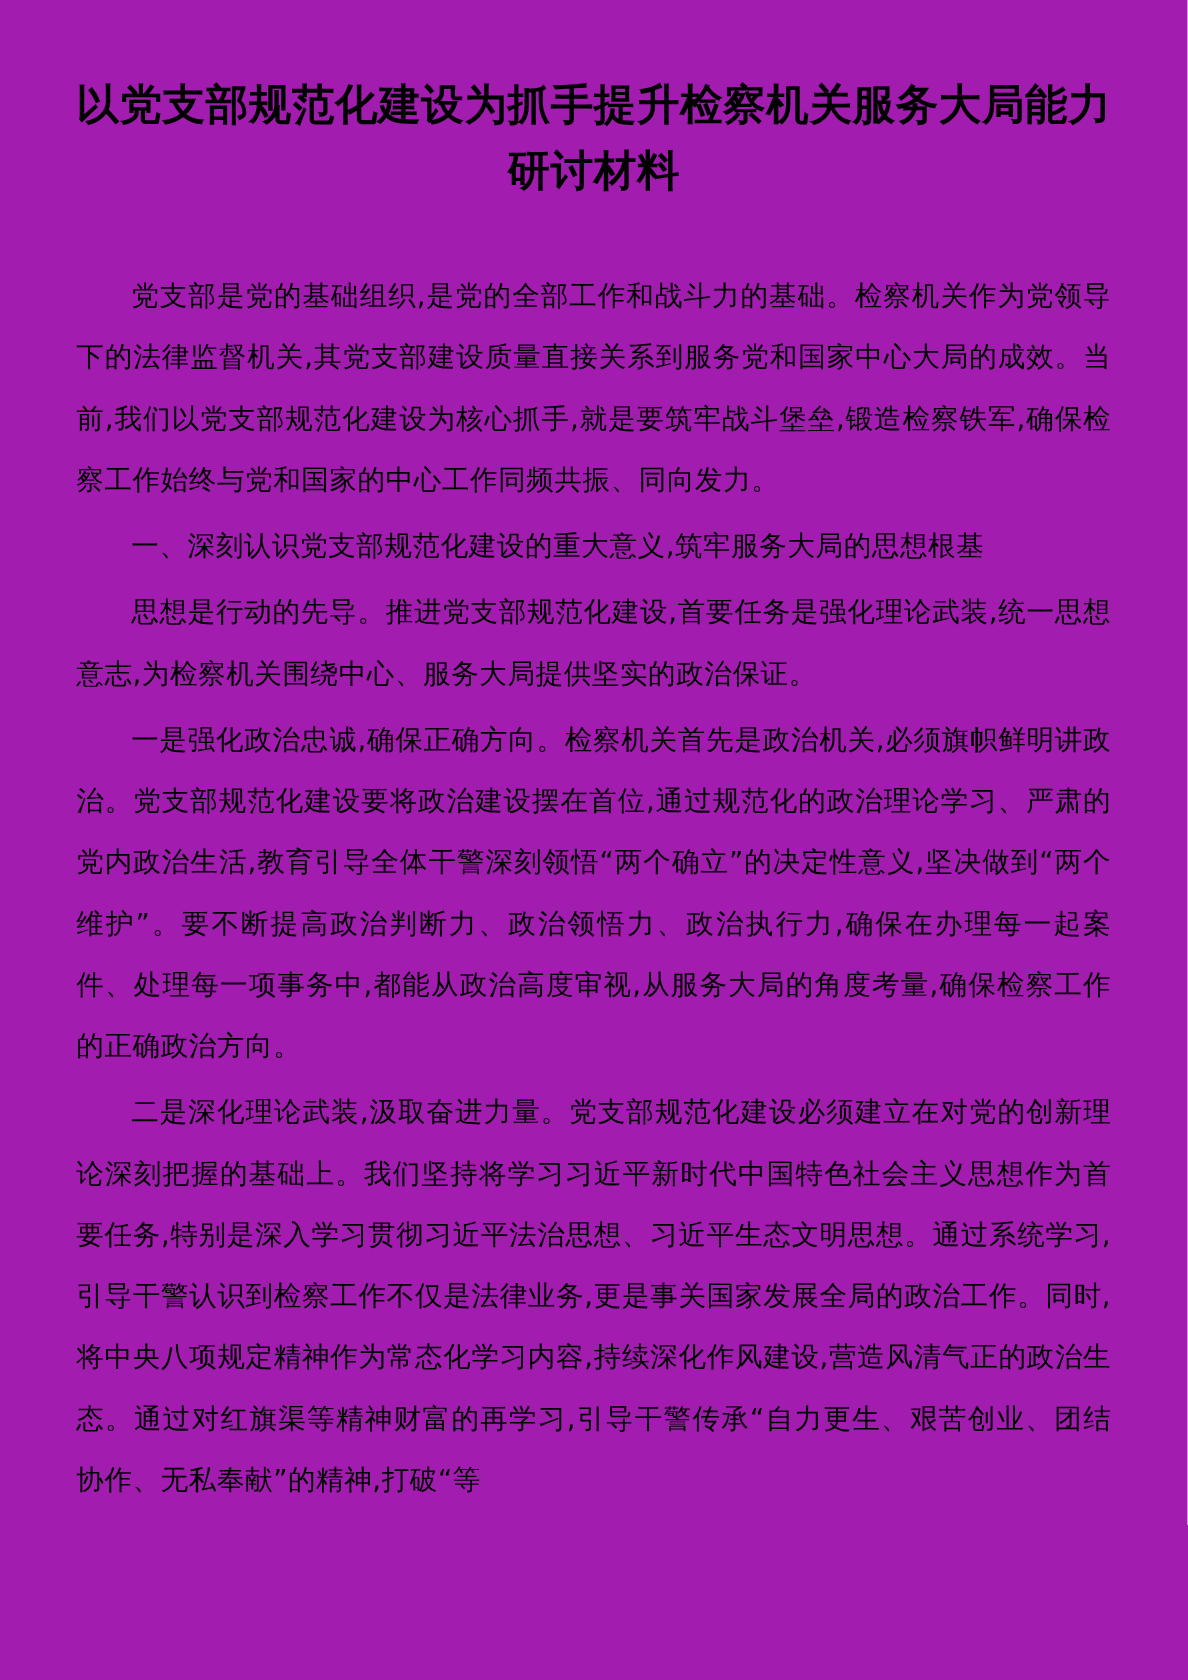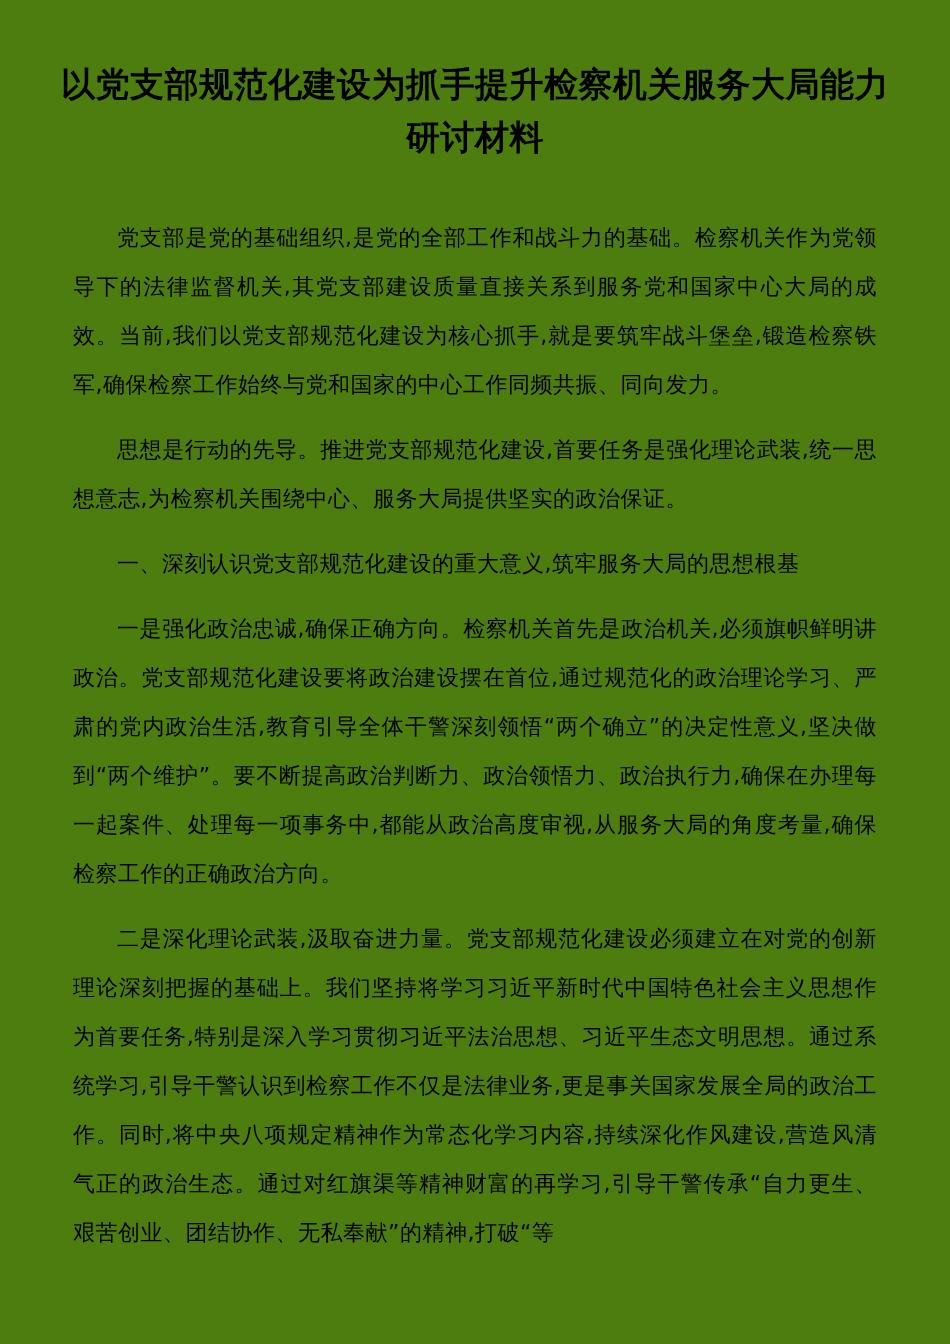--- a/index.html
+++ b/index.html
@@ -5,58 +5,58 @@
   html, body {
     margin: 0;
     padding: 0;
     background: #ffffff;
   }
   .page {
     position: relative;
     width: 950px;
     height: 1344px;
     margin: 0 auto;
-    background: #4d7c0f;
+    background: #a21caf;
     color: #000000;
     box-sizing: border-box;
     padding: 58px 57px 0 57px;
     overflow: hidden;
     font-family: "DejaVu Sans", "Liberation Sans", sans-serif;
   }
   .doc-title {
     font-size: 34px;
     font-weight: bold;
     line-height: 53px;
     text-align: center;
     margin: 0 0 49px 0;
     letter-spacing: 0.5px;
   }
   .para {
     font-size: 22px;
     line-height: 49px;
-    margin: 16px;
+    margin: 4px;
     text-align: justify;
     text-indent: 2em;
     word-break: break-all;
     letter-spacing: 0.5px;
   }
   .para .lead {
     font-weight: normal;
   }
 </style>
 </head>
 <body>
 
 <div class="page">
 
   <h1 class="doc-title">以党支部规范化建设为抓手提升检察机关服务大局能力研讨材料</h1>
 
   <p class="para"><span class="lead"></span><span>党支部是党的基础组织,是党的全部工作和战斗力的基础。检察机关作为党领导下的法律监督机关,其党支部建设质量直接关系到服务党和国家中心大局的成效。当前,我们以党支部规范化建设为核心抓手,就是要筑牢战斗堡垒,锻造检察铁军,确保检察工作始终与党和国家的中心工作同频共振、同向发力。</span></p>
 
+  <p class="para"><span class="lead"></span><span>一、深刻认识党支部规范化建设的重大意义,筑牢服务大局的思想根基</span></p>
+
   <p class="para"><span class="lead"></span><span>思想是行动的先导。推进党支部规范化建设,首要任务是强化理论武装,统一思想意志,为检察机关围绕中心、服务大局提供坚实的政治保证。</span></p>
-
-  <p class="para"><span class="lead"></span><span>一、深刻认识党支部规范化建设的重大意义,筑牢服务大局的思想根基</span></p>
 
   <p class="para"><span class="lead">一是</span><span>强化政治忠诚,确保正确方向。检察机关首先是政治机关,必须旗帜鲜明讲政治。党支部规范化建设要将政治建设摆在首位,通过规范化的政治理论学习、严肃的党内政治生活,教育引导全体干警深刻领悟“两个确立”的决定性意义,坚决做到“两个维护”。要不断提高政治判断力、政治领悟力、政治执行力,确保在办理每一起案件、处理每一项事务中,都能从政治高度审视,从服务大局的角度考量,确保检察工作的正确政治方向。</span></p>
 
   <p class="para"><span class="lead">二是</span><span>深化理论武装,汲取奋进力量。党支部规范化建设必须建立在对党的创新理论深刻把握的基础上。我们坚持将学习习近平新时代中国特色社会主义思想作为首要任务,特别是深入学习贯彻习近平法治思想、习近平生态文明思想。通过系统学习,引导干警认识到检察工作不仅是法律业务,更是事关国家发展全局的政治工作。同时,将中央八项规定精神作为常态化学习内容,持续深化作风建设,营造风清气正的政治生态。通过对红旗渠等精神财富的再学习,引导干警传承“自力更生、艰苦创业、团结协作、无私奉献”的精神,打破“等</span></p>
 
 </div>
 
 </body></html>

